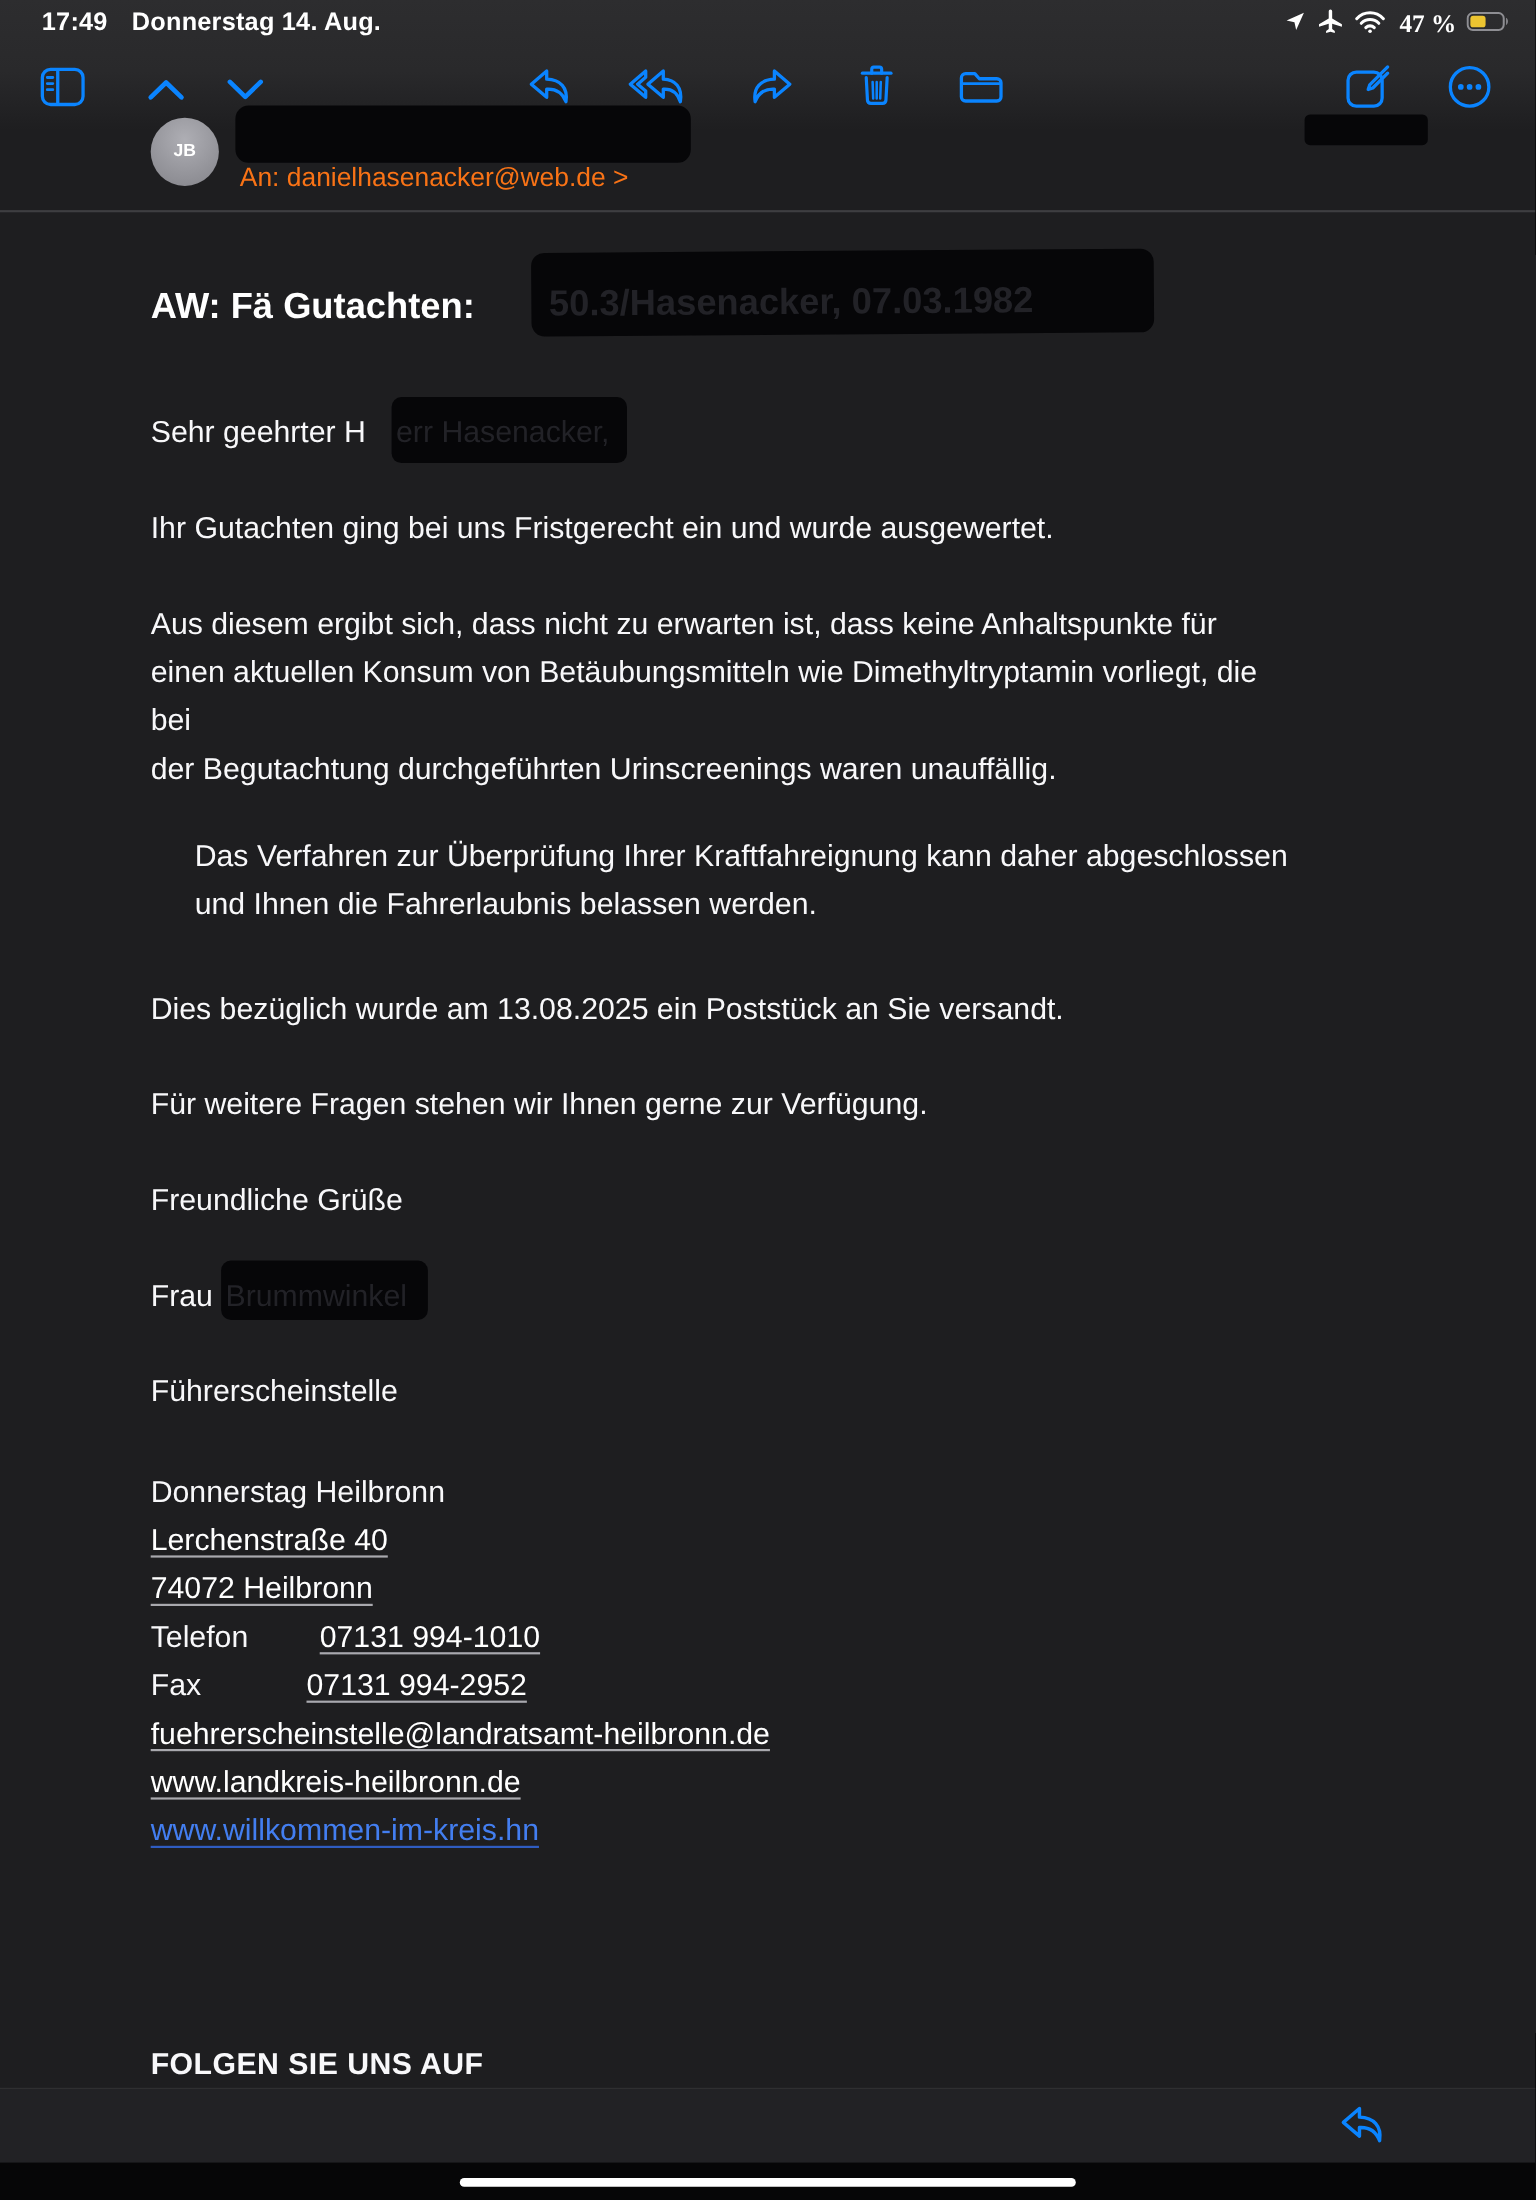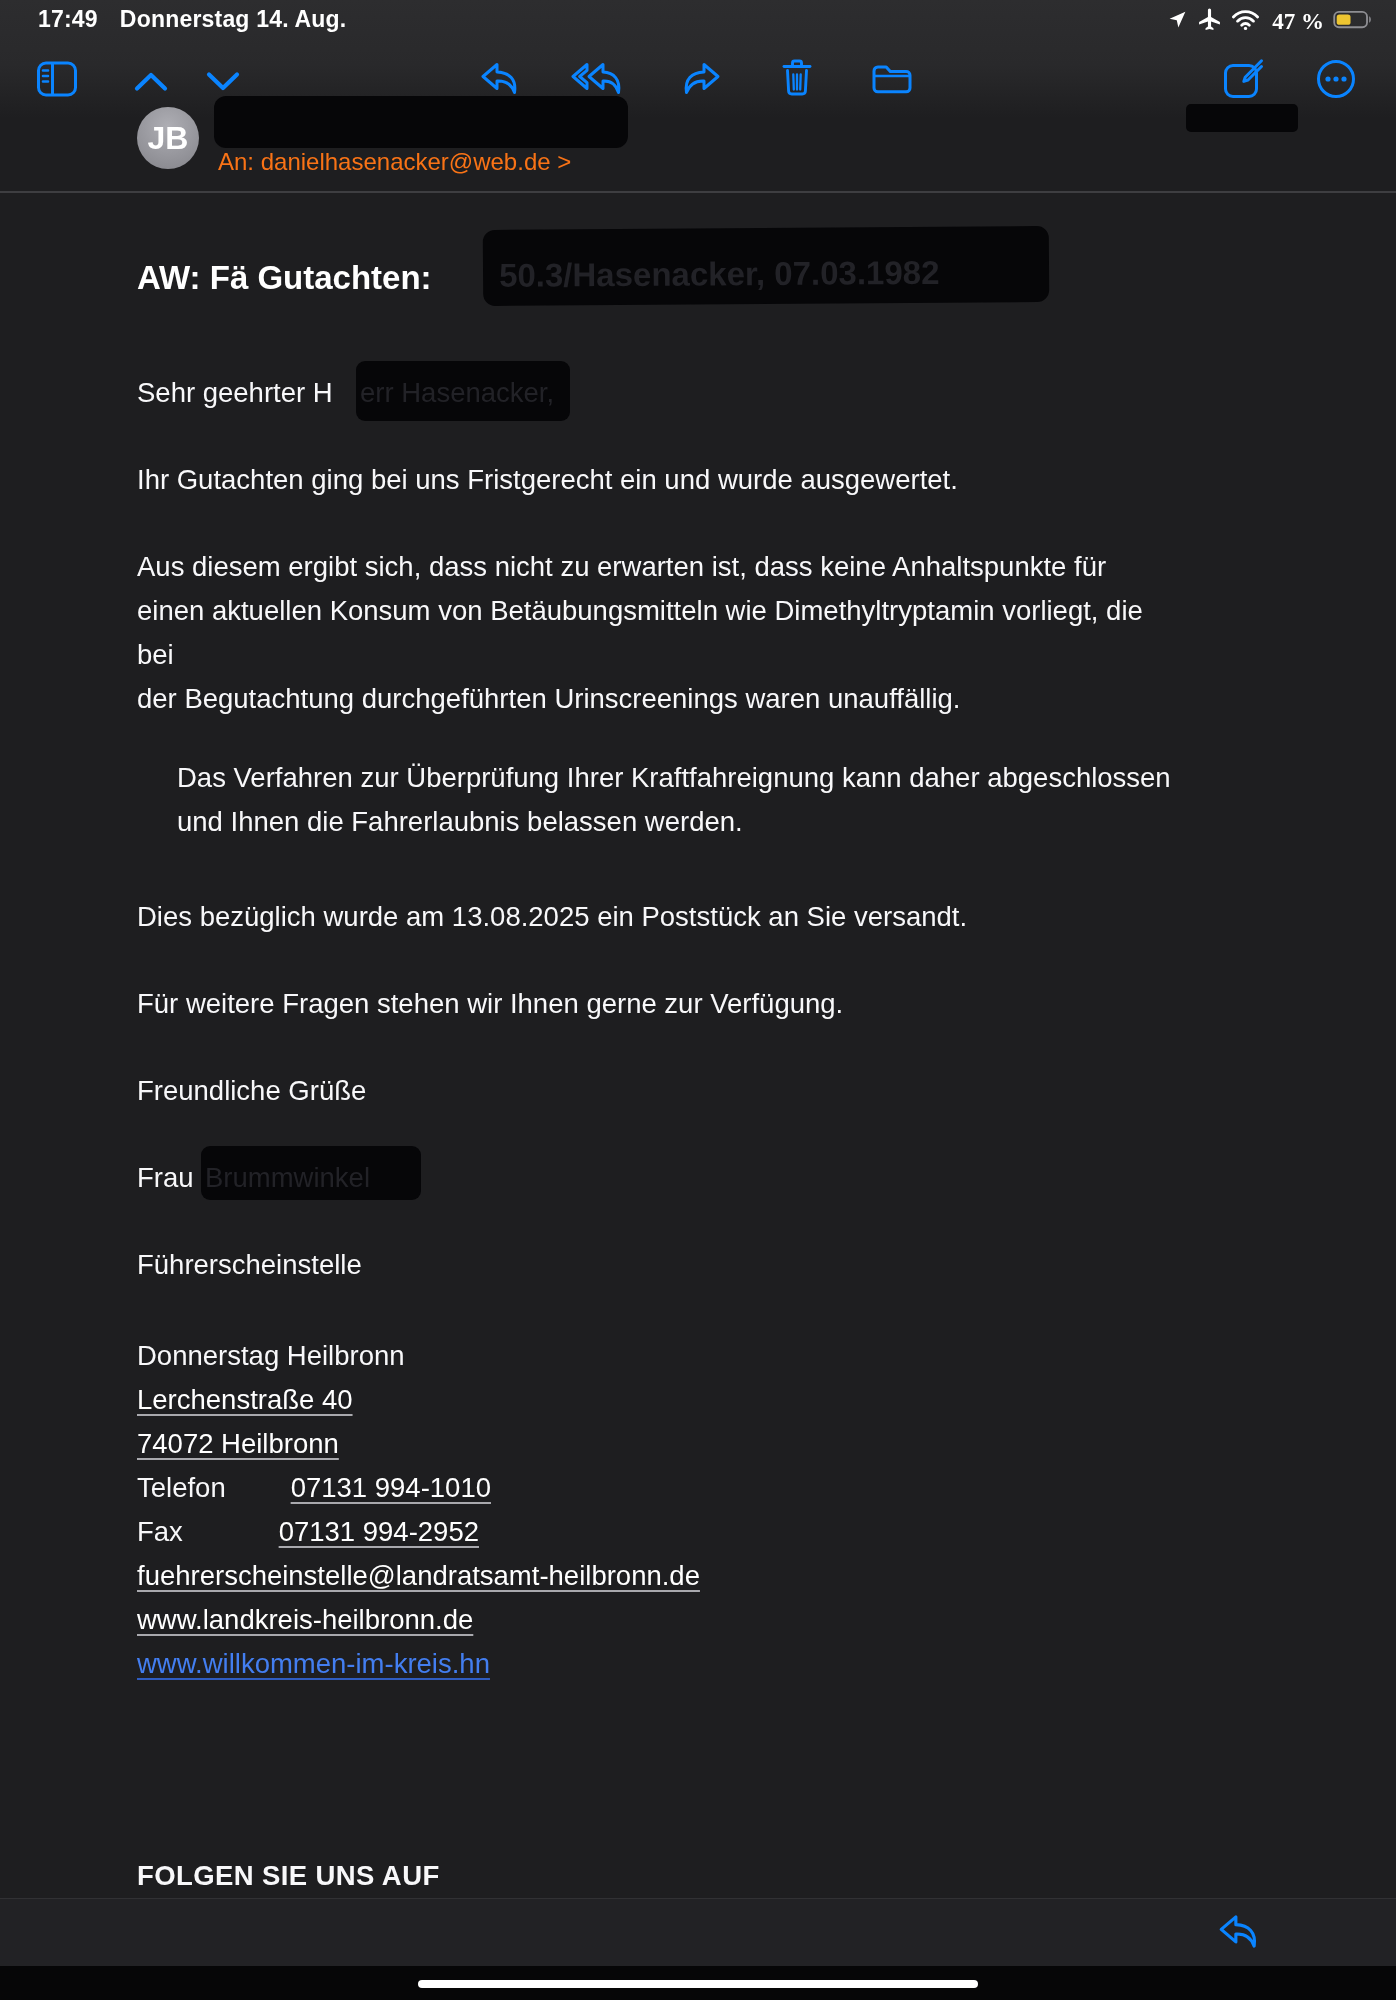--- a/index.html
+++ b/index.html
@@ -17,21 +17,21 @@
     font-size:23px;font-weight:700;color:#fff;letter-spacing:.2px;}
   .status-right{position:absolute;right:22px;top:7px;display:flex;align-items:center;gap:9px;font-family:Liberation Serif, serif;}
   .status-right .pct{font-size:23px;font-weight:700;color:#fff;margin-left:3px;}
   
   .tb-icon{position:absolute;color:#0a84ff;}
   .tb-icon svg{display:block;}
   
   .avatar{position:absolute;left:137px;top:107px;width:62px;height:62px;border-radius:50%;
     background:radial-gradient(circle at 50% 32%,#aeaeb4 0%,#8d8d93 78%);
     display:flex;align-items:center;justify-content:center;
-    font-size:32px;font-weight:700;color:#fff;}
+    font-size:16px;font-weight:700;color:#fff;}
   .to-line{position:absolute;left:218px;top:148px;font-size:24px;color:#f97316;}
   .redact{position:absolute;background:#060608;border-radius:9px;}
   .redact .faint{color:#222227;white-space:nowrap;}
   .r-name{left:214px;top:96px;width:414px;height:52px;border-radius:12px;}
   .r-time{left:1186px;top:104px;width:112px;height:28px;border-radius:5px;}
   .divider{position:absolute;left:0;top:191px;width:1396px;height:2px;background:#3e3e41;}
   
   .subject{position:absolute;left:137px;top:246px;font-size:33px;font-weight:700;line-height:64px;white-space:nowrap;}
   .r-subject{left:346px;top:-18px;width:566px;height:76px;border-radius:12px;transform:rotate(-.4deg);}
   .r-subject .faint{display:block;padding:14px 0 0 16px;font-size:33px;font-weight:700;}
@@ -42,21 +42,21 @@
   .g-p3{top:756px;margin-left:40px;}
   .g-p4{top:895px;}
   .g-p5{top:982px;}
   .g-close{top:1069px;}
   .g-signer{top:1156px;}
   .g-dept{top:1243px;}
   .g-sig{top:1334px;}
   .g-folgen{top:1854px;font-weight:700;letter-spacing:.4px;}
   .r-greet{left:219px;top:-10px;width:214px;height:60px;}
   .r-greet .faint,.r-signer .faint{display:block;padding:10px 0 0 4px;font-size:27.5px;}
-  .r-signer{left:64px;top:-10px;width:220px;height:54px;}
+  .r-signer{left:64px;top:-10px;width:188px;height:54px;}
   .sigrow{white-space:nowrap;}
   .ul{color:#fff;text-decoration:underline;text-decoration-color:#a9a9ae;text-decoration-thickness:2px;text-underline-offset:5px;}
   .bluelink{color:#437ef0;text-decoration:underline;text-decoration-color:#2f5cc0;text-decoration-thickness:2px;text-underline-offset:5px;}
   .lab-tel{display:inline-block;width:146px;}
   .lab-fax{display:inline-block;width:134px;}
   
   .footerbar{position:absolute;left:0;top:1898px;width:1396px;height:68px;
     background:#222225;border-top:1px solid #313134;}
   .footer-reply{position:absolute;left:1216px;top:13px;color:#0a84ff;}
   .bottomstrip{position:absolute;left:0;top:1966px;width:1396px;height:34px;background:#060607;}

